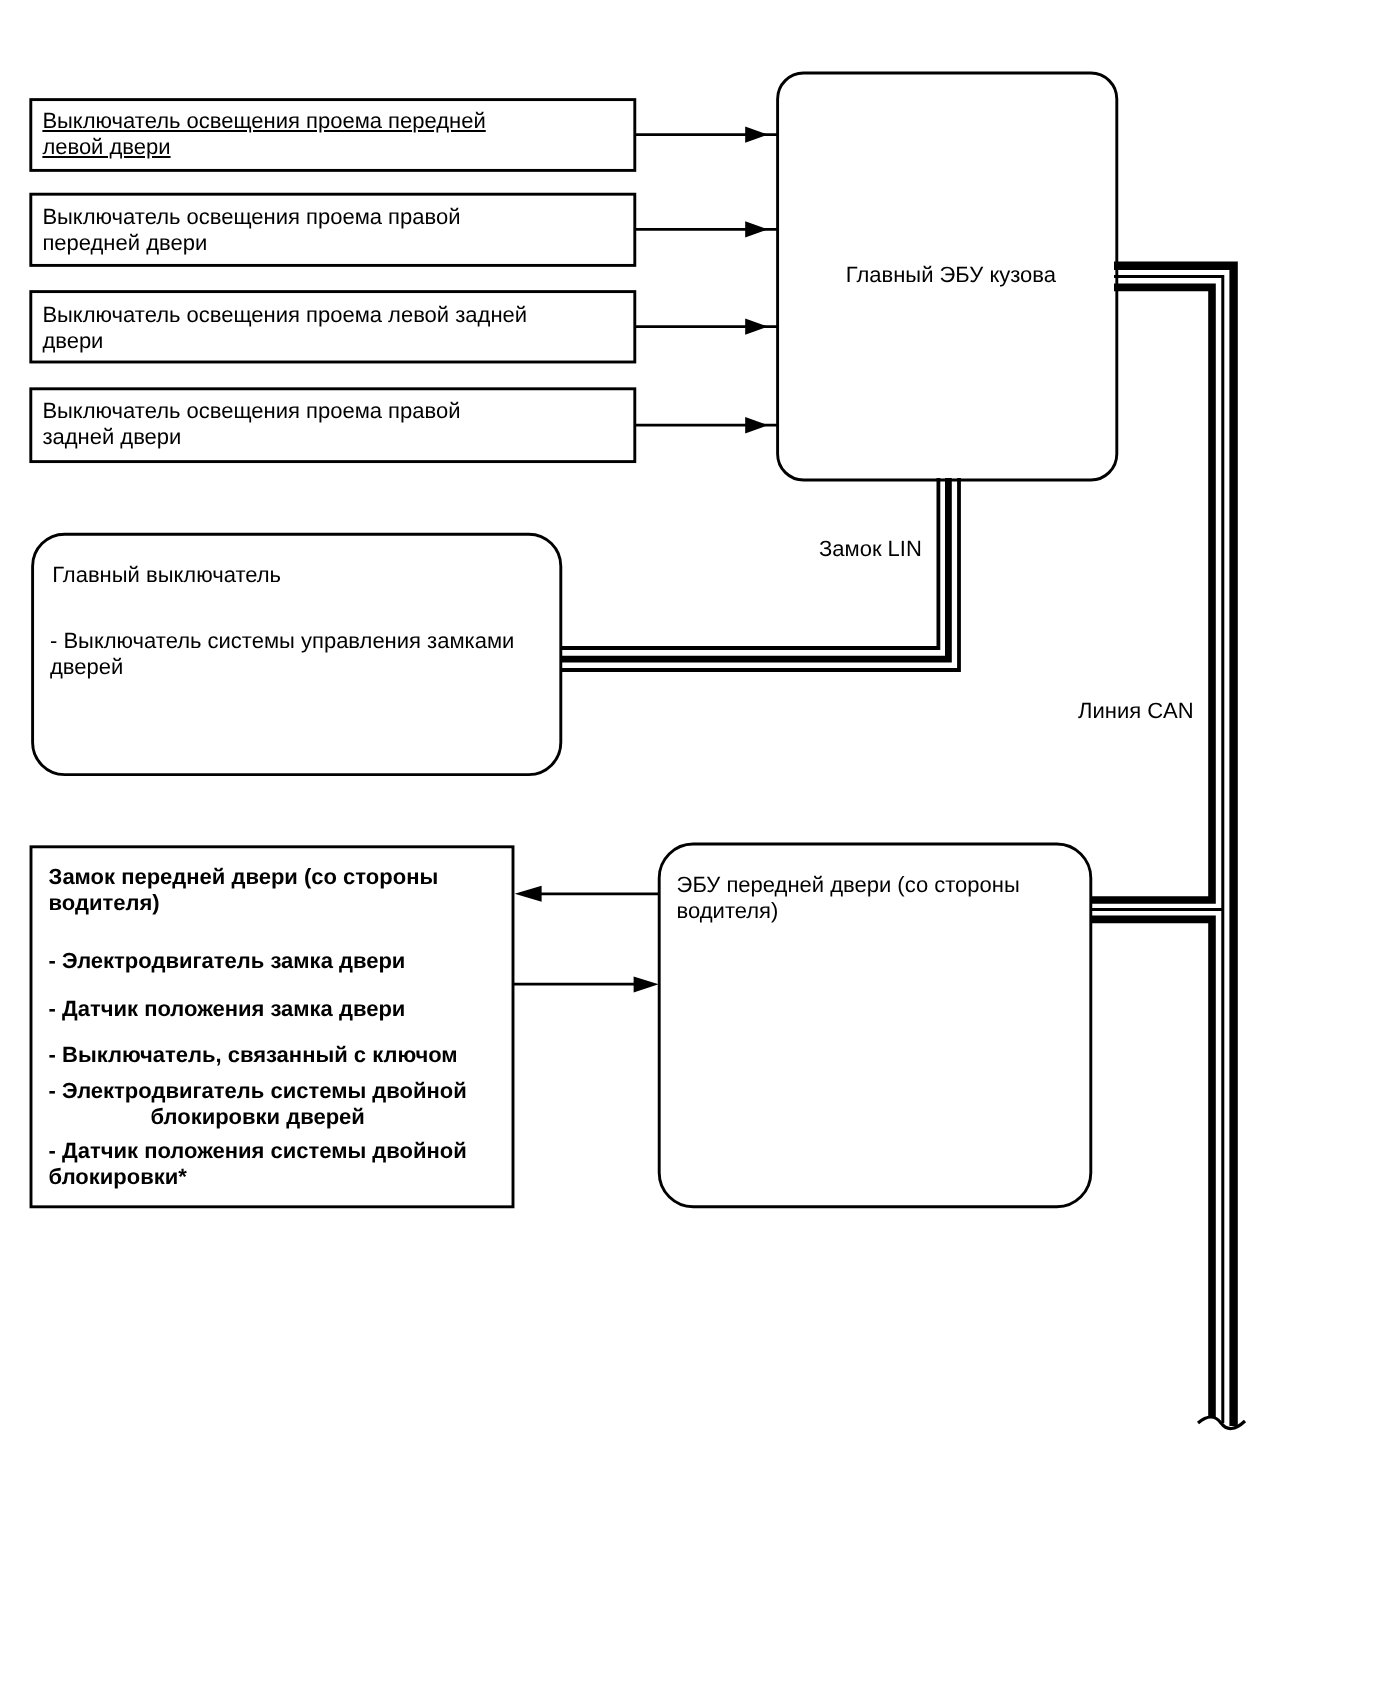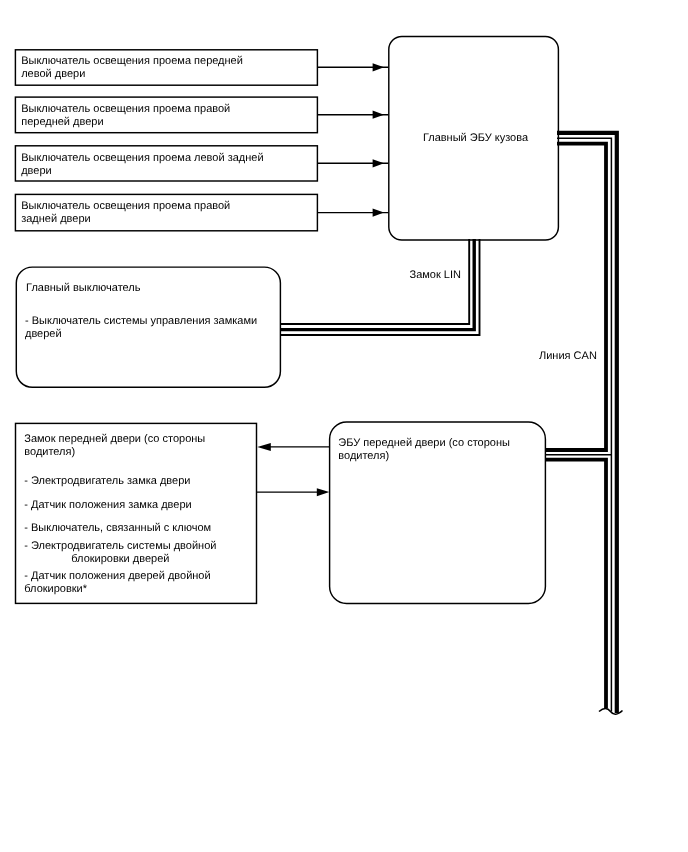--- a/index.html
+++ b/index.html
@@ -13,21 +13,21 @@
   .label{position:absolute;font-size:11px;line-height:13px;white-space:pre;color:#000;
          letter-spacing:0;transform:translateZ(0);}
   svg.wires{position:absolute;left:0;top:0;width:688px;height:852px;}
 </style>
 </head>
 <body>
 
 <div id="stage">
 
   <div class="node" style="left:15px;top:49.2px;width:303.2px;height:36.2px;">
-    <div class="label" style="left:6.2px;top:6.3px;">Выключатель освещения проема передней
+    <div class="label" style="left:6.2px;top:6.3px;text-decoration:underline;">Выключатель освещения проема передней
 левой двери</div>
   </div>
   <div class="node" style="left:15px;top:96.5px;width:303.2px;height:36.5px;">
     <div class="label" style="left:6.2px;top:6.3px;">Выключатель освещения проема правой
 передней двери</div>
   </div>
   <div class="node" style="left:15px;top:145.3px;width:319px;height:36px;">
     <div class="label" style="left:6.2px;top:6.3px;">Выключатель освещения проема левой задней
 двери</div>
   </div>
@@ -39,29 +39,29 @@
   <div class="node rounded" style="left:388.7px;top:36.4px;width:206px;height:204px;border-radius:13px;">
     <div class="label" style="left:34.2px;top:95.3px;">Главный ЭБУ кузова</div>
   </div>
 
   <div class="node rounded" style="left:16.2px;top:267px;width:308px;height:121px;border-radius:16px;">
     <div class="label" style="left:9.9px;top:15.3px;">Главный выключатель</div>
     <div class="label" style="left:8.8px;top:48.3px;">- Выключатель системы управления замками
 дверей</div>
   </div>
 
-  <div class="node" style="left:15px;top:423px;width:224px;height:181px;">
+  <div class="node" style="left:15px;top:423px;width:224px;height:181px;font-weight:bold;">
     <div class="label" style="left:9.3px;top:10.3px;">Замок передней двери (со стороны
 водителя)</div>
     <div class="label" style="left:9.3px;top:52.3px;">- Электродвигатель замка двери</div>
     <div class="label" style="left:9.3px;top:76.3px;">- Датчик положения замка двери</div>
     <div class="label" style="left:9.3px;top:99.3px;">- Выключатель, связанный с ключом</div>
     <div class="label" style="left:9.3px;top:117.3px;text-align:center;">- Электродвигатель системы двойной
 блокировки дверей</div>
-    <div class="label" style="left:9.3px;top:147.3px;">- Датчик положения дверей двойной
+    <div class="label" style="left:9.3px;top:147.3px;">- Датчик положения системы двойной
 блокировки*</div>
   </div>
 
   <div class="node rounded" style="left:329.5px;top:421.8px;width:216px;height:182px;padding-left:42px;">
     <div class="label" style="left:8.8px;top:14.8px;">ЭБУ передней двери (со стороны
 водителя)</div>
   </div>
 
   <div class="label" style="left:409.5px;top:269px;">Замок LIN</div>
   <div class="label" style="left:539px;top:349.5px;">Линия CAN</div>

